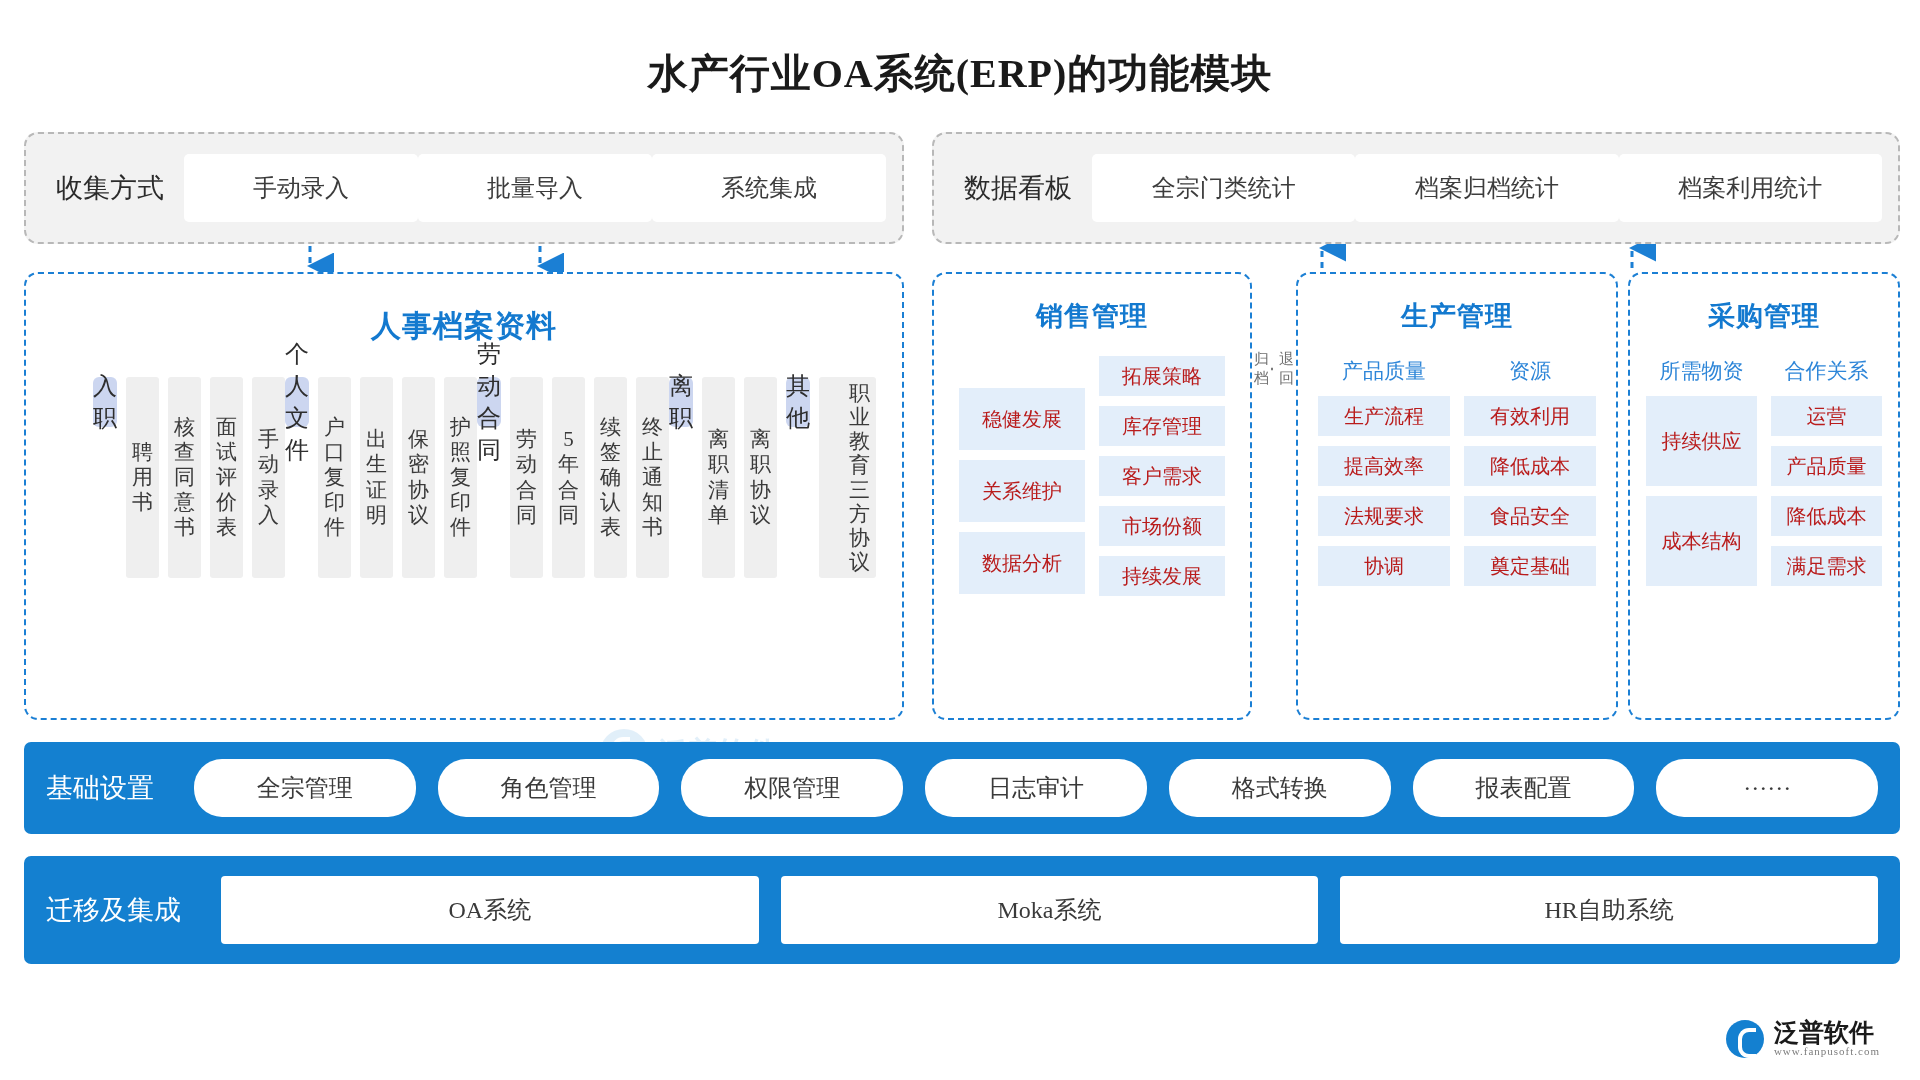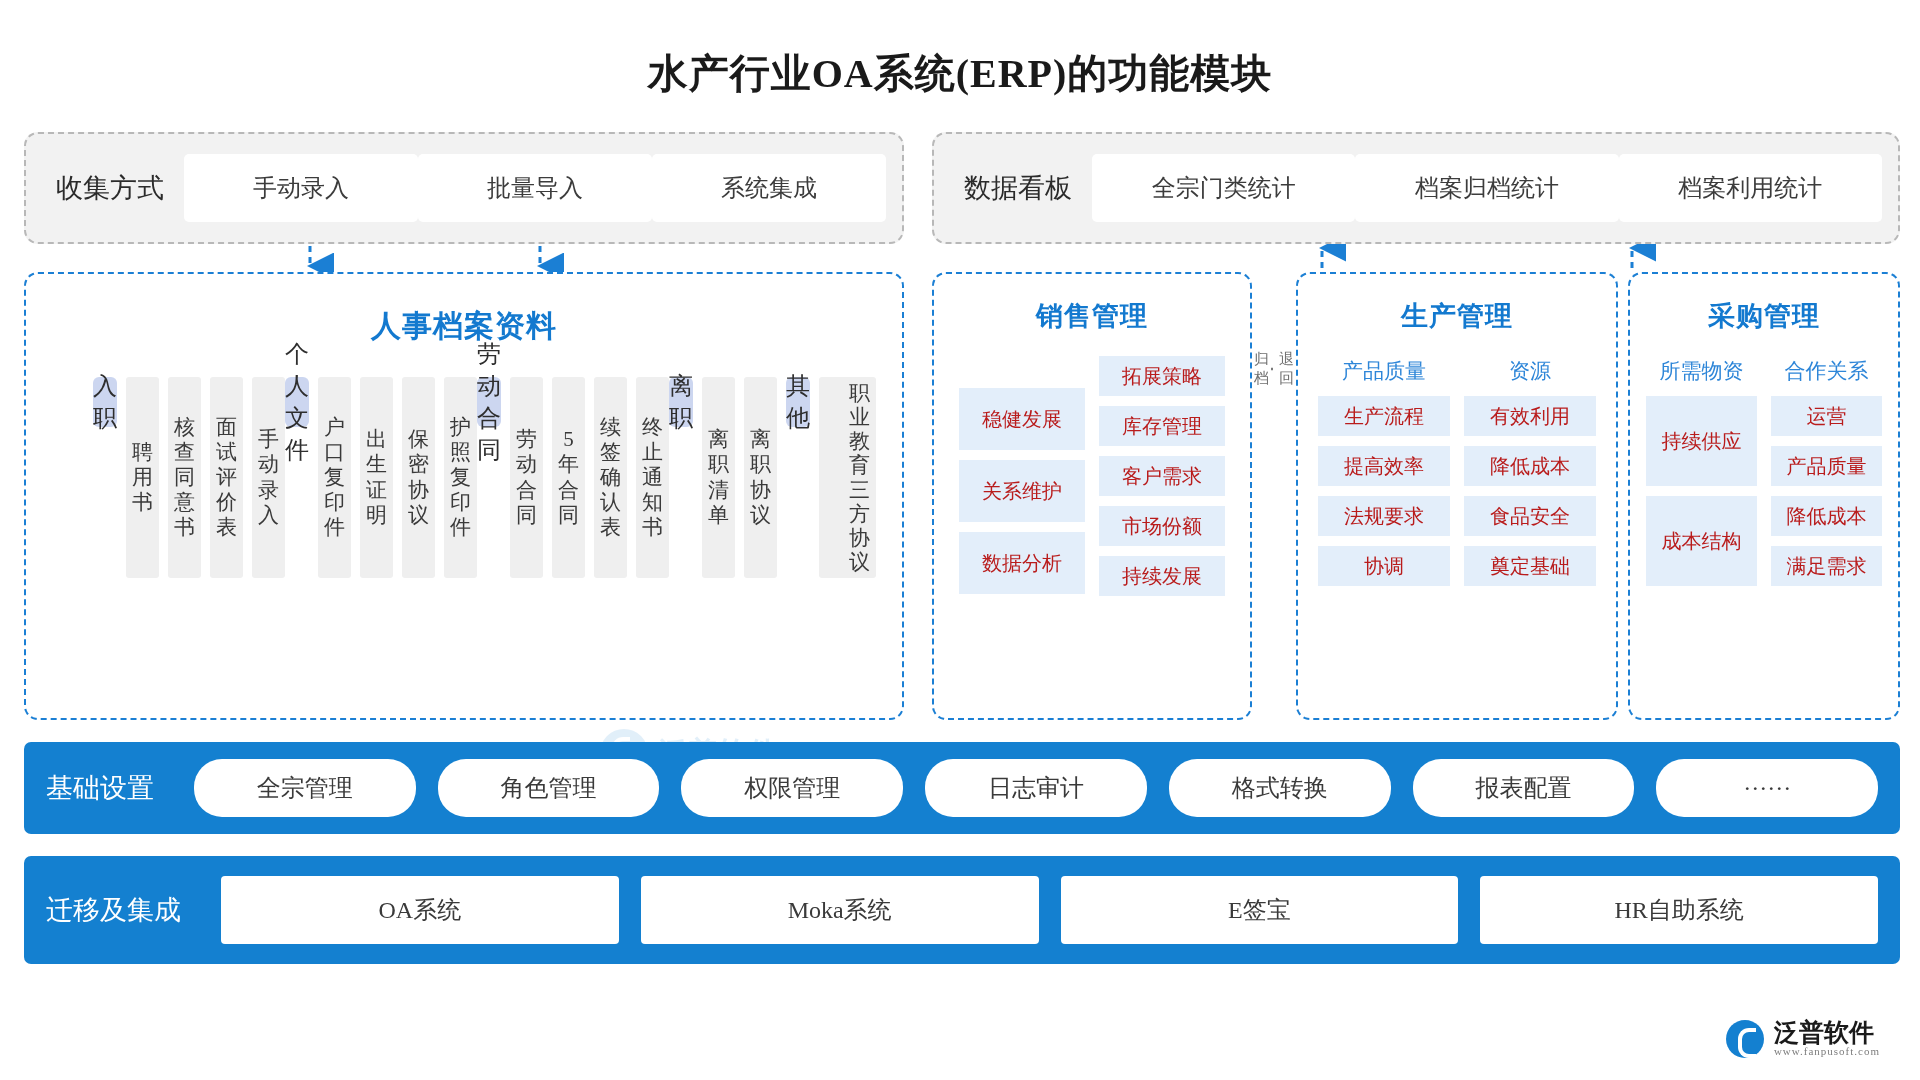--- a/index.html
+++ b/index.html
@@ -311,21 +311,20 @@
     <div class="bar-chip">日志审计</div>
     <div class="bar-chip">格式转换</div>
     <div class="bar-chip">报表配置</div>
     <div class="bar-chip">······</div>
   </div>
 
   <div class="bar" id="migrate-bar">
     <div class="bar-label">迁移及集成</div>
     <div class="bar-chip">OA系统</div>
     <div class="bar-chip">Moka系统</div>
-    <div class="bar-chip">E签宝</div>
     <div class="bar-chip">HR自助系统</div>
   </div>
 
   <div class="logo">
     <div class="logo-mark"></div>
     <div class="logo-text">
       <span class="logo-cn">泛普软件</span>
       <span class="logo-en">www.fanpusoft.com</span>
     </div>
   </div>

